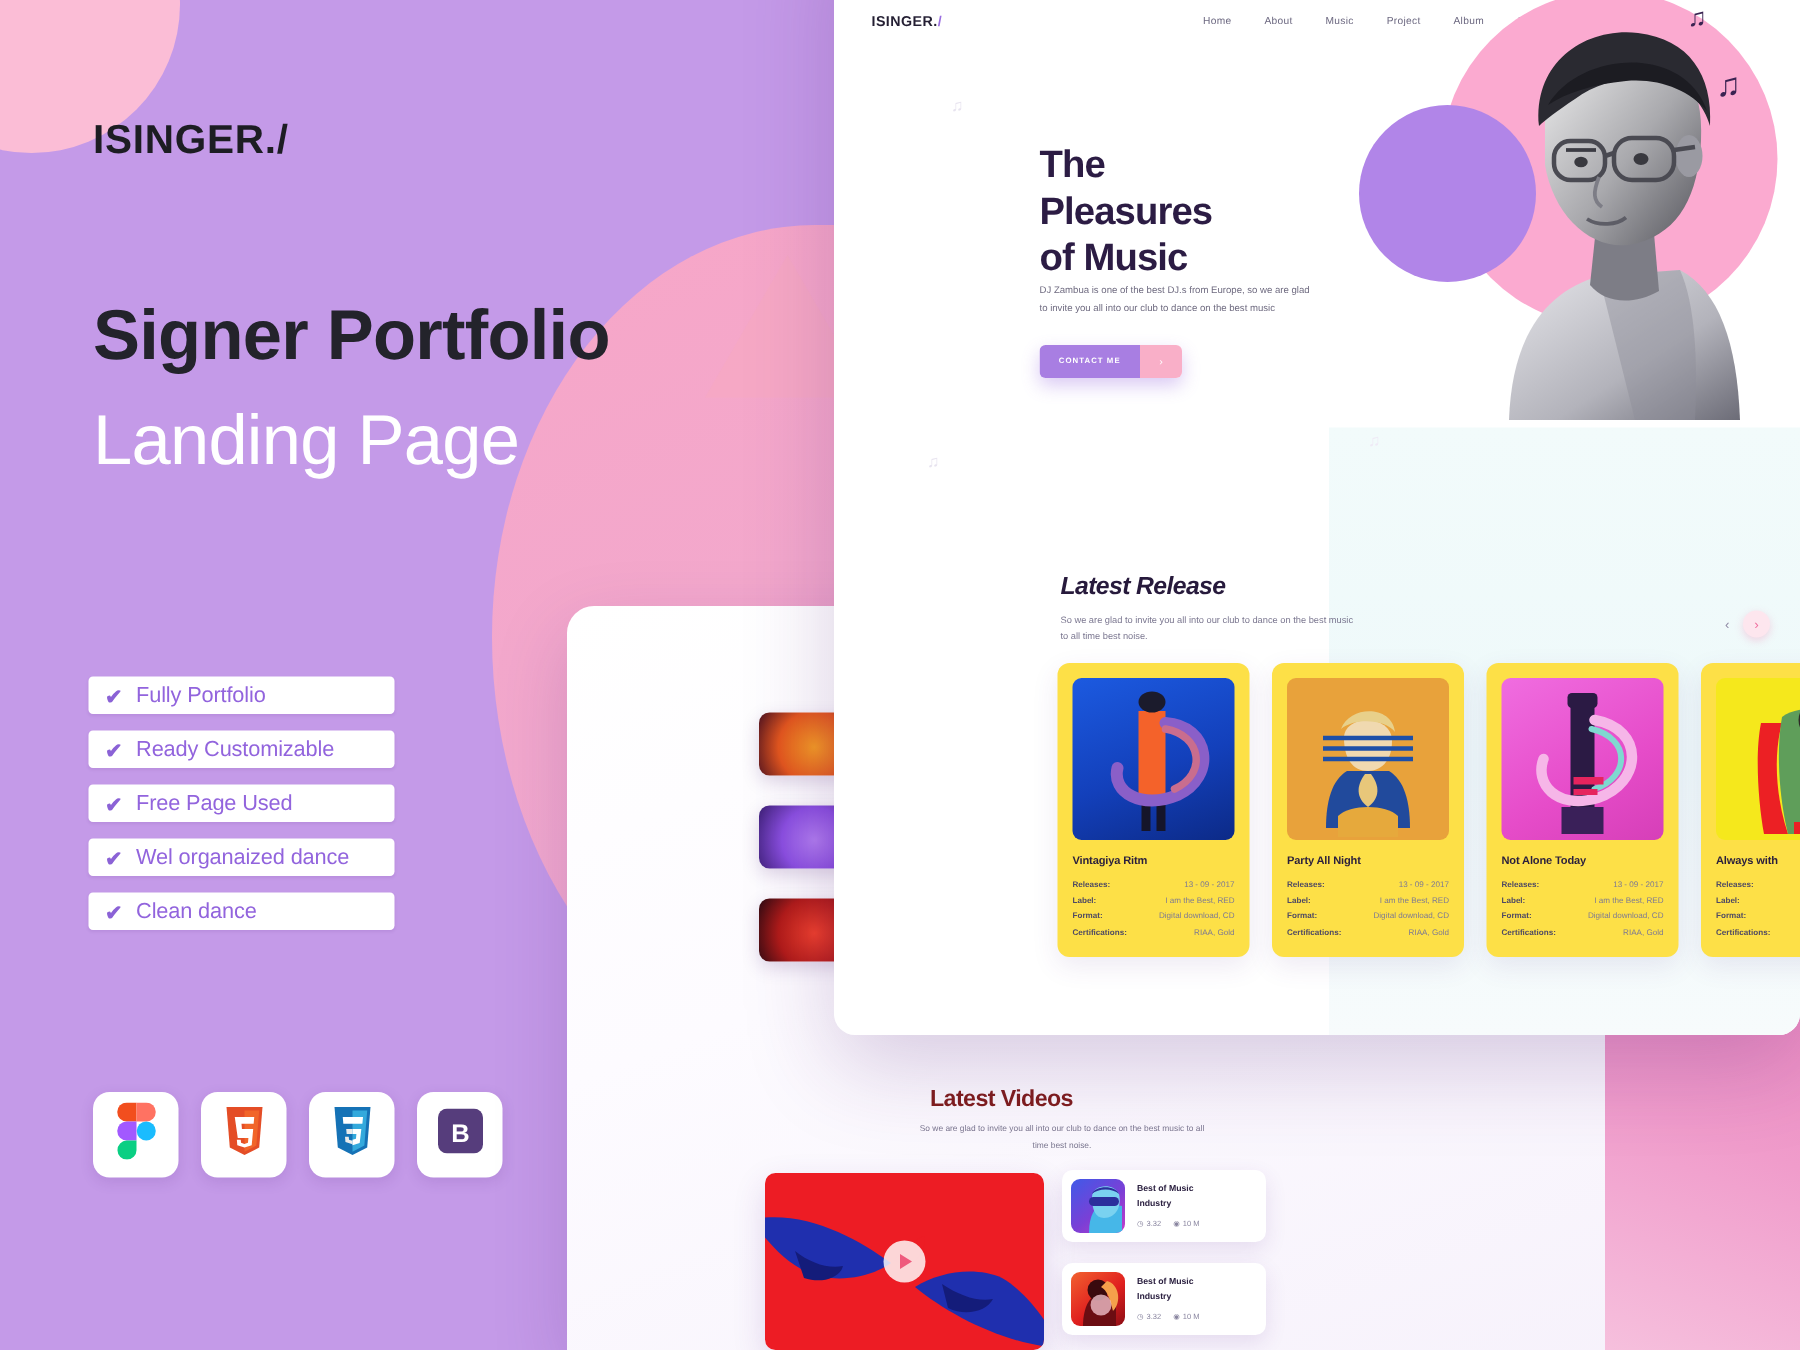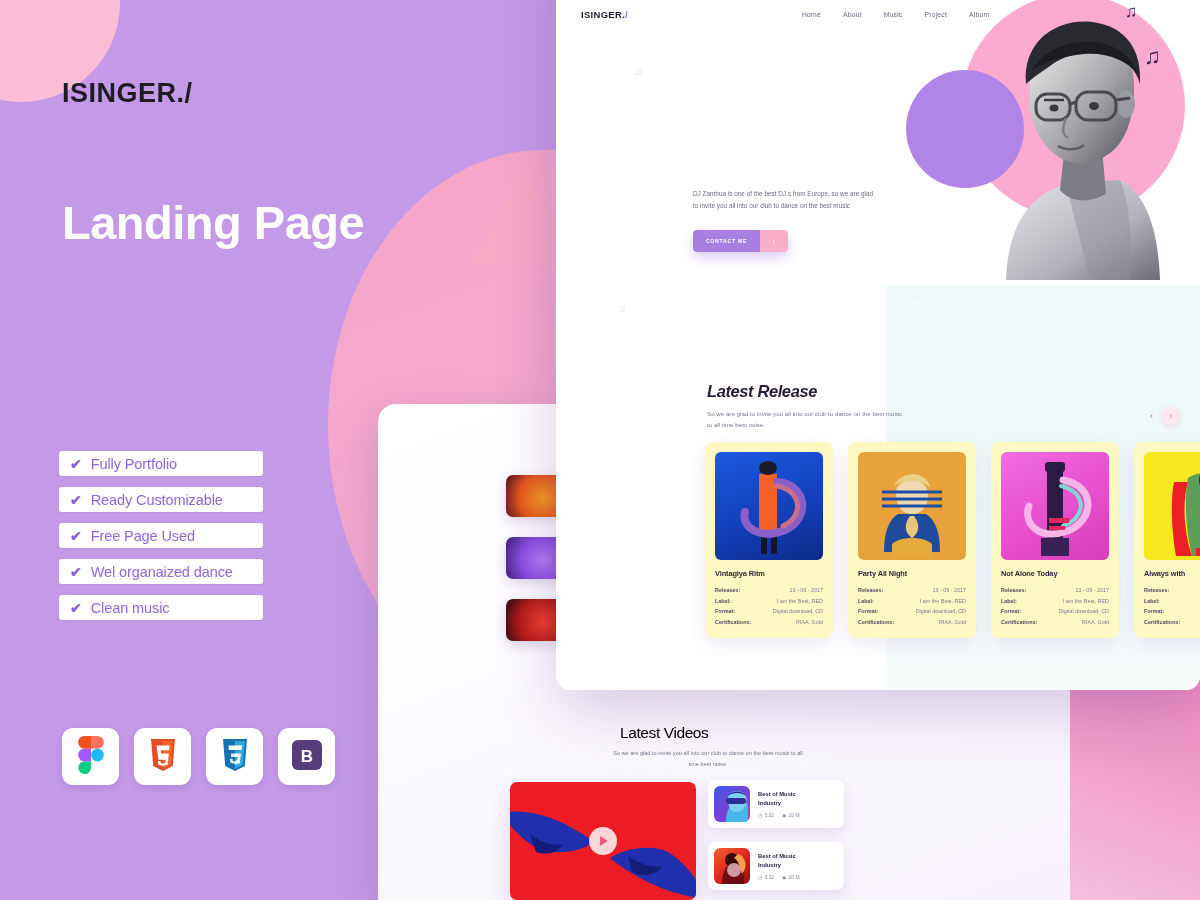--- a/index.html
+++ b/index.html
@@ -39,21 +39,21 @@
     position:absolute; left:62px; top:78px;
     font-size:27px; font-weight:bold; letter-spacing:.5px; color:#1d1d23;
   }
   .brand .slash{ font-weight:bold; }
   .headline{ position:absolute; left:62px; top:188px; width:470px; }
   .headline .l1,.headline .l2{
     color:#23232b; font-size:47px; font-weight:bold; line-height:1.48;
     letter-spacing:-.5px;
   }
   .headline .l3{
-    color:#ffffff; font-size:47px; font-weight:bold; line-height:1.48;
+    color:#ffffff; font-size:47px; font-weight:normal; line-height:1.48;
     letter-spacing:-.5px;
   }
 
   .features{ position:absolute; left:59px; top:451px; width:204px; }
   .feature{
     background:#ffffff; border-radius:3px; height:25px; margin-bottom:11px;
     display:flex; align-items:center; padding-left:11px;
     box-shadow:0 1px 2px rgba(90,40,130,.10);
   }
   .feature .chk{ color:#8b62d6; font-size:14px; font-weight:bold; margin-right:9px; line-height:1; }
@@ -172,40 +172,40 @@
   .lr-arrows{ position:absolute; right:20px; top:467px; display:flex; align-items:center; gap:9px; }
   .lr-arrows .prev{ color:#8f8aa4; font-size:9px; }
   .lr-arrows .next{
     width:18px; height:18px; border-radius:50%; background:#fde6ee; color:#ef6f9f;
     display:flex; align-items:center; justify-content:center; font-size:9px;
     box-shadow:0 2px 6px rgba(240,120,170,.3);
   }
 
   .albums{ position:absolute; left:149px; top:502px; display:flex; gap:15px; }
   .album{
-    width:128px; background:#fef9c3; border-radius:8px; padding:10px 10px 11px 10px;
+    width:128px; background:#fde047; border-radius:8px; padding:10px 10px 11px 10px;
     box-shadow:0 6px 18px rgba(90,50,140,.10);
   }
   .album .art{
     width:108px; height:108px; border-radius:6px; overflow:hidden; position:relative;
     margin-bottom:9px;
   }
   .album .aname{
     font-size:7.4px; font-weight:bold; color:#2a1f3d; margin-bottom:7px; letter-spacing:-.1px;
   }
   .album .row{
     display:flex; justify-content:space-between; font-size:5.4px; color:#7e7a92;
     line-height:1.95;
   }
   .album .row .k{ font-weight:bold; color:#4f4a63; }
 
   
   .lv-title{
-    position:absolute; left:620px; top:724px; font-size:15.5px; font-weight:normal;
-    color:#000000; letter-spacing:-.4px; z-index:8;
+    position:absolute; left:620px; top:724px; font-size:15.5px; font-weight:bold;
+    color:#7f1d1d; letter-spacing:-.4px; z-index:8;
   }
   .lv-sub{
     position:absolute; left:608px; top:748px; width:200px; text-align:center;
     font-size:5.6px; color:#7b7790; line-height:1.9; z-index:8;
   }
   .lv-main{
     position:absolute; left:510px; top:782px; width:186px; height:118px;
     border-radius:7px; overflow:hidden; z-index:8;
     box-shadow:0 8px 22px rgba(90,40,140,.16);
   }
@@ -239,20 +239,21 @@
 <div class="bg-triangle"></div>
 <div class="bg-circle-br"></div>
 
 <div class="promo">
 
   <div class="brand">
     <span>ISINGER.</span><span class="slash">/</span>
   </div>
 
   <div class="headline">
+    <div class="l2">Signer Portfolio</div>
     <div class="l3">Landing Page</div>
   </div>
 
   <div class="features">
     <div class="feature">
       <span class="chk">✔</span>
       <span class="flabel">Fully Portfolio</span>
     </div>
     <div class="feature">
       <span class="chk">✔</span>
@@ -261,21 +262,21 @@
     <div class="feature">
       <span class="chk">✔</span>
       <span class="flabel">Free Page Used</span>
     </div>
     <div class="feature">
       <span class="chk">✔</span>
       <span class="flabel">Wel organaized dance</span>
     </div>
     <div class="feature">
       <span class="chk">✔</span>
-      <span class="flabel">Clean music</span>
+      <span class="flabel">Clean dance</span>
     </div>
   </div>
 
   <div class="techs">
     <div class="tech">
       <span>
         <svg width="26" height="38" viewBox="0 0 26 38">
           <path d="M6.5 0h6.5v12.7H6.5A6.35 6.35 0 1 1 6.5 0z" fill="#f24e1e"></path>
           <path d="M13 0h6.5a6.35 6.35 0 0 1 0 12.7H13z" fill="#ff7262"></path>
           <path d="M6.5 12.7H13v12.7H6.5a6.35 6.35 0 1 1 0-12.7z" fill="#a259ff"></path>
@@ -341,20 +342,25 @@
         <span>Project</span>
         <span>Album</span>
         <span>Contact</span>
       </div>
     </div>
 
     <div class="deco-note" style="left:78px; top:125px;">♫</div>
     <div class="deco-note" style="left:62px; top:362px;">♫</div>
     <div class="deco-note" style="left:356px; top:348px; color:#efeaf6;">♫</div>
 
+    <div class="hero-title">
+      <div>The</div>
+      <div>Pleasures</div>
+      <div>of Music</div>
+    </div>
     <div class="hero-desc">DJ Zambua is one of the best DJ.s from Europe, so we are glad to invite you all into our club to dance on the best music</div>
     <div class="hero-btn">
       <div class="lbl">CONTACT ME</div>
       <div class="arw">›</div>
     </div>
 
     <div class="hero-art">
       <div class="circ-pink"></div>
       <div class="circ-purple"></div>
       <div class="portrait">

